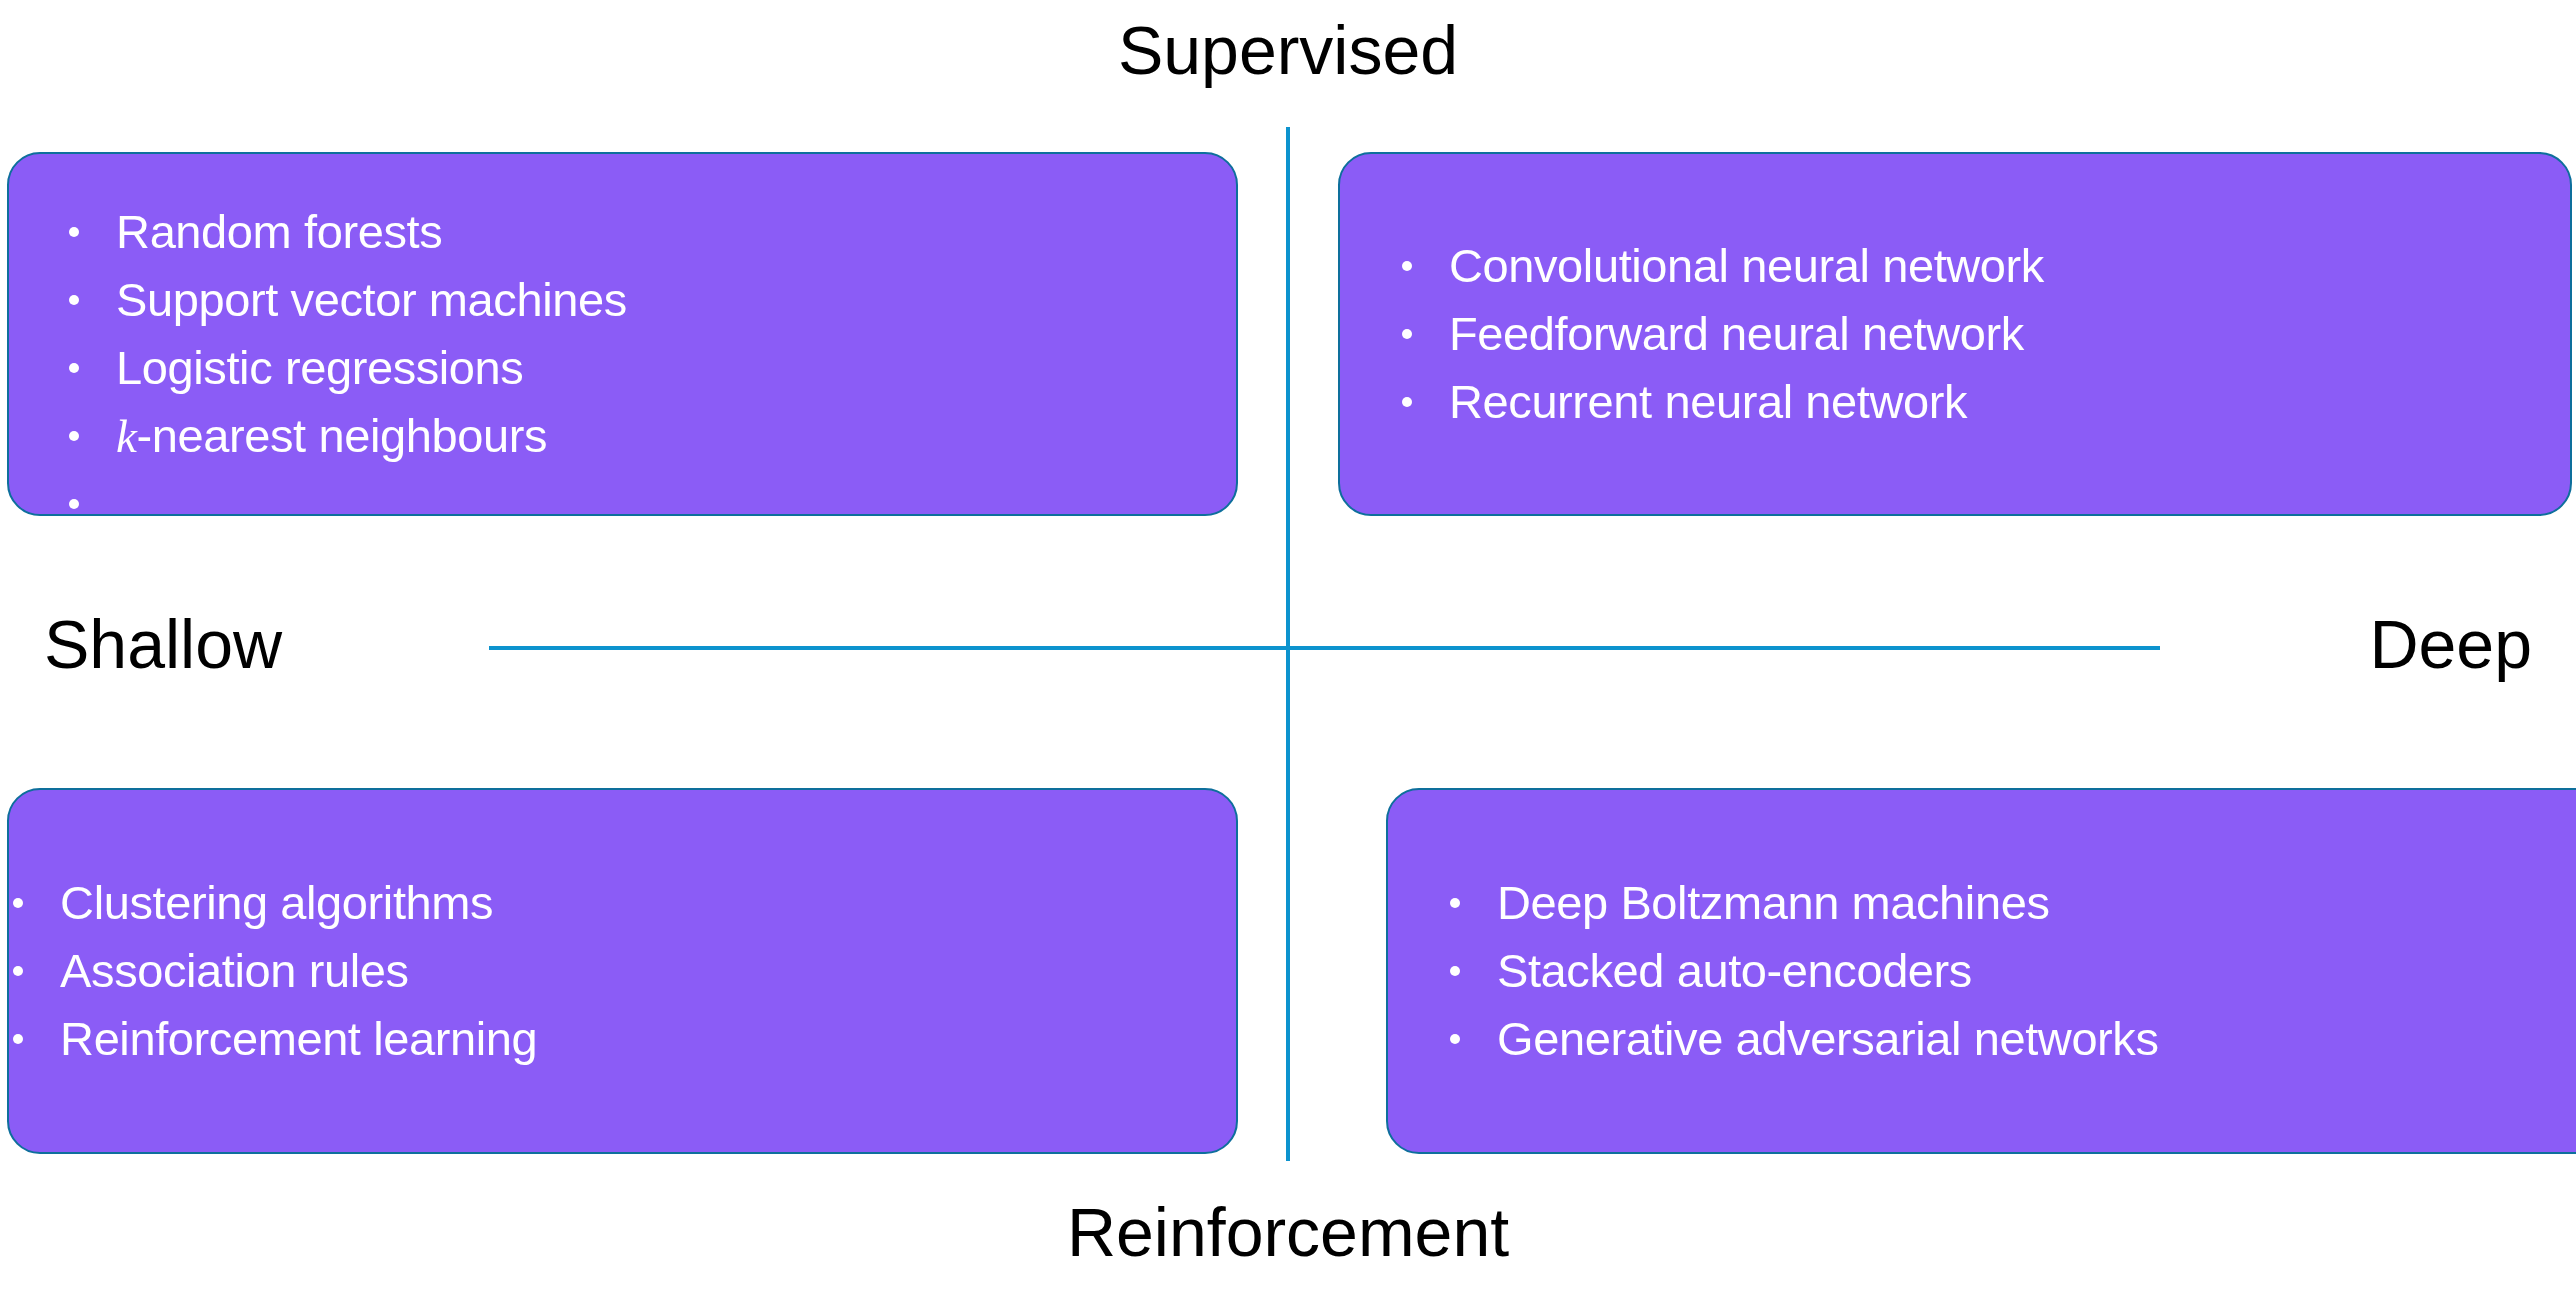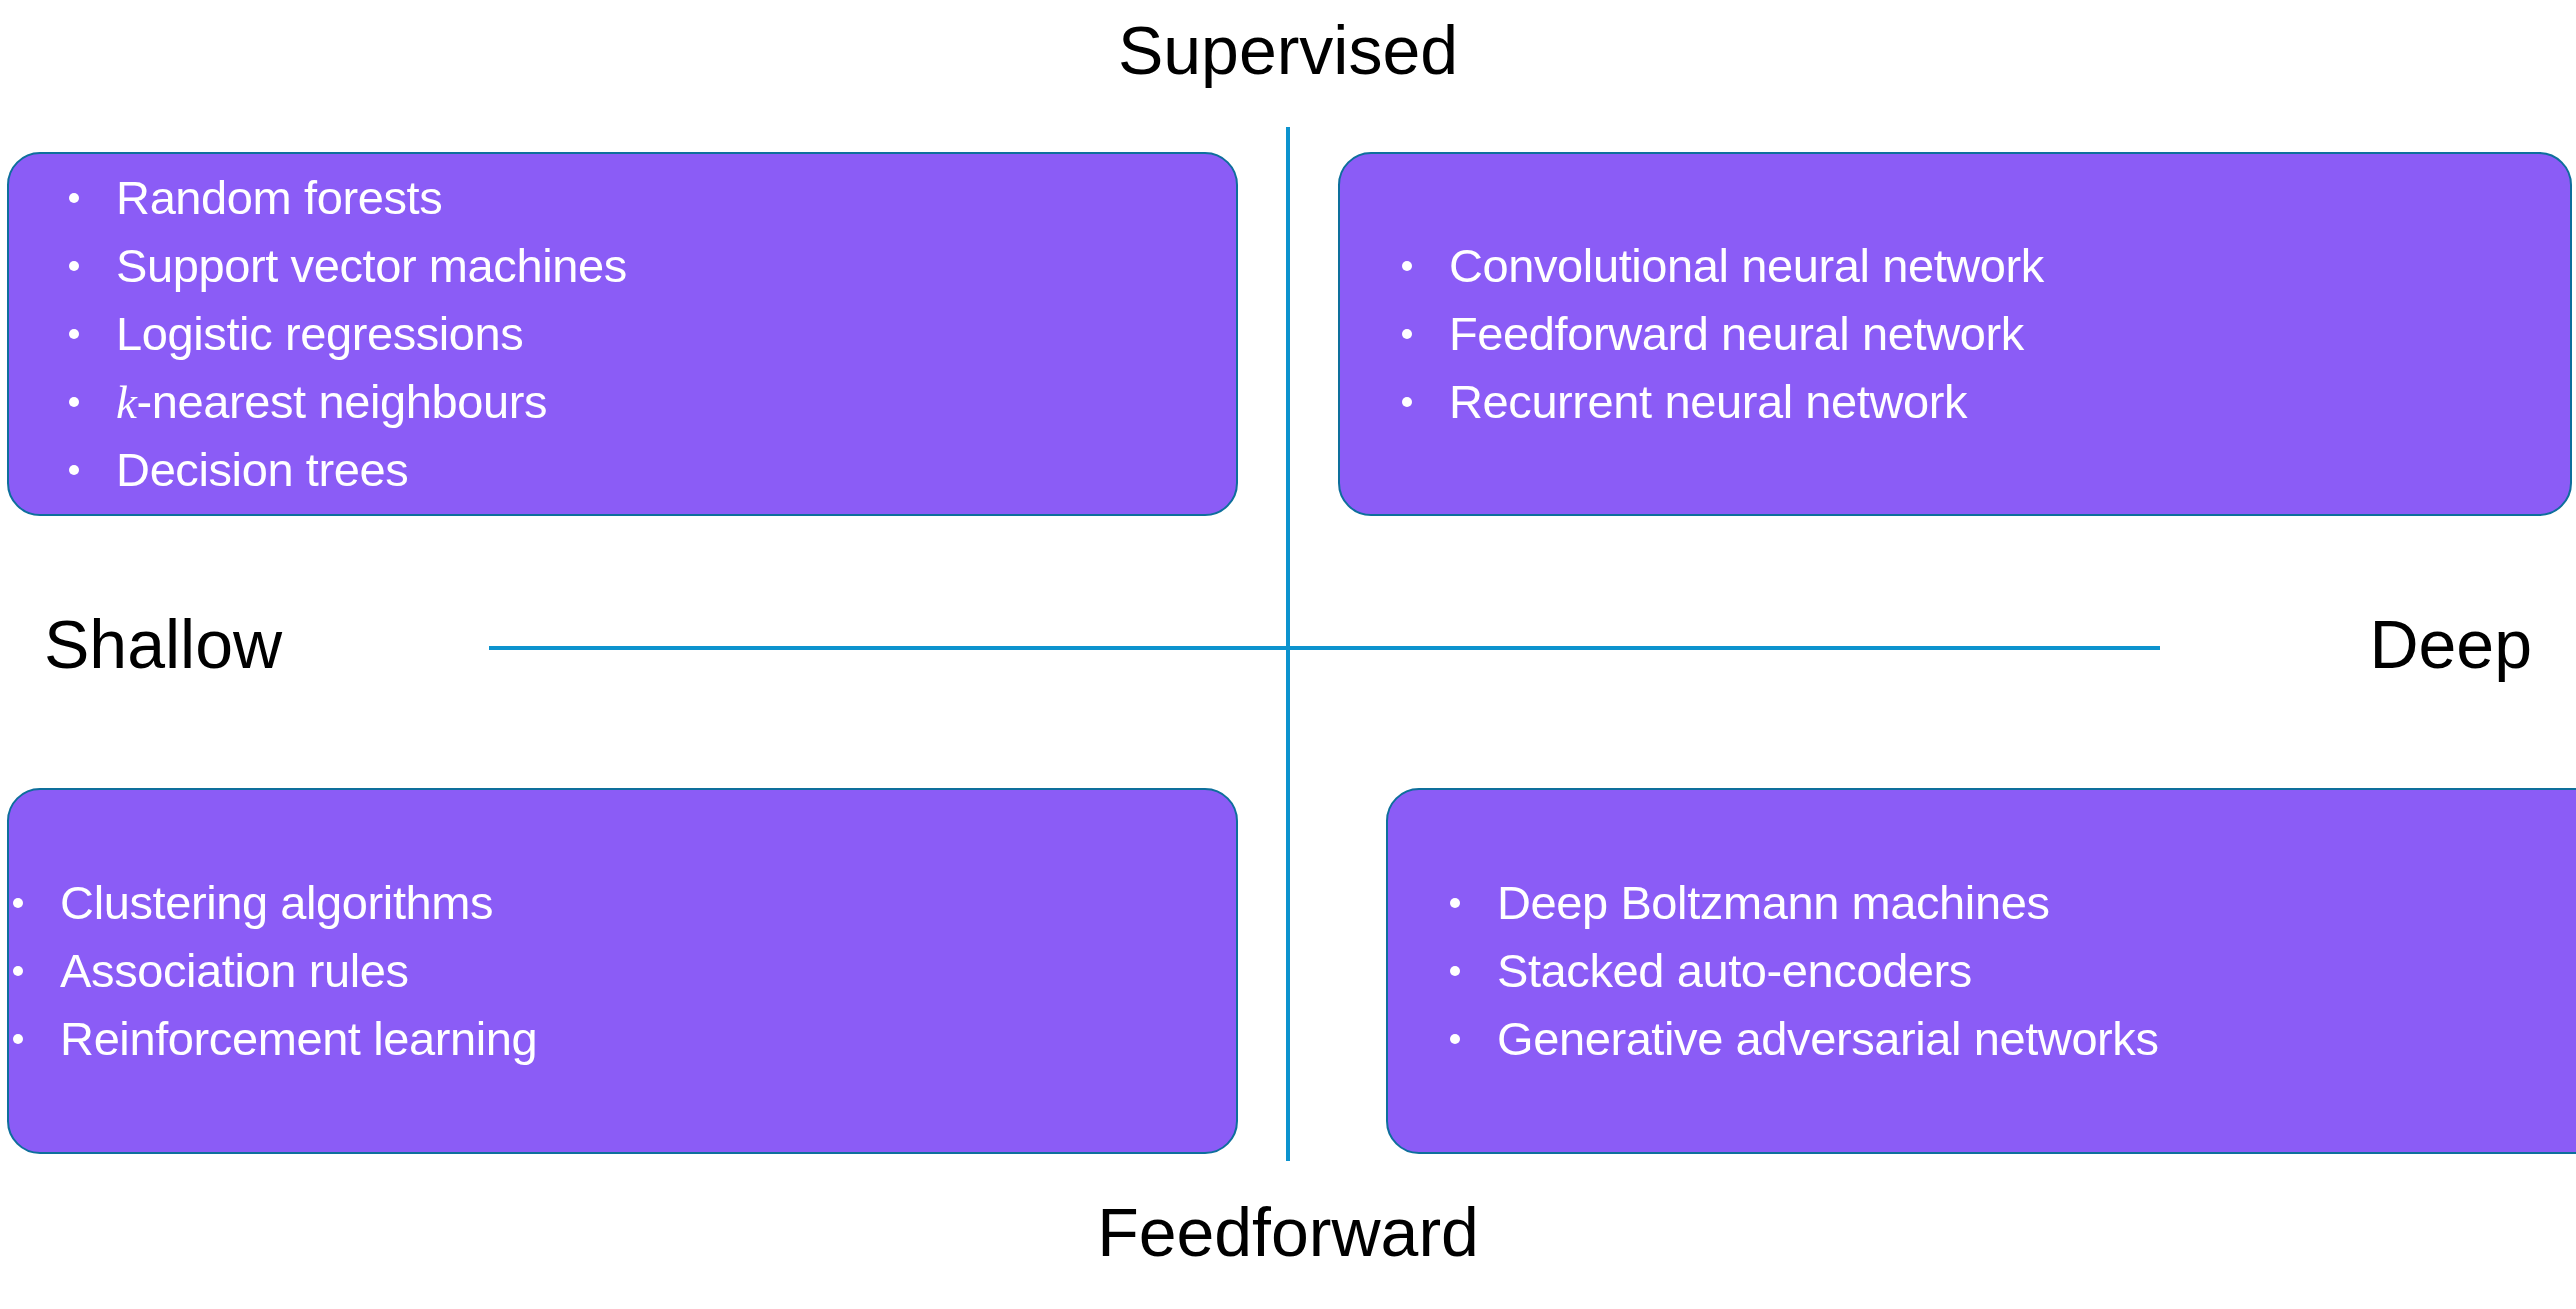--- a/index.html
+++ b/index.html
@@ -138,21 +138,21 @@
 </style>
 </head>
 <body>
 
 <div id="canvas">
 
   <div class="axis-line" id="v-axis"></div>
   <div class="axis-line" id="h-axis"></div>
 
   <div class="axis-label" id="label-supervised">Supervised</div>
-  <div class="axis-label" id="label-unsupervised">Feedforward</div>
+  <div class="axis-label" id="label-unsupervised">Reinforcement</div>
   <div class="axis-label" id="label-shallow">Shallow</div>
   <div class="axis-label" id="label-deep">Deep</div>
 
   <div class="qbox" id="box-shallow-supervised">
     <ul class="bullet-list">
       <li class="bullet-item">
         <span class="bullet-dot"></span>
         <span>Random forests</span>
       </li>
       <li class="bullet-item">
@@ -162,21 +162,20 @@
       <li class="bullet-item">
         <span class="bullet-dot"></span>
         <span>Logistic regressions</span>
       </li>
       <li class="bullet-item">
         <span class="bullet-dot"></span>
         <span class="italic-k">k</span><span>-nearest neighbours</span>
       </li>
       <li class="bullet-item">
         <span class="bullet-dot"></span>
-        <span>Decision trees</span>
       </li>
     </ul>
   </div>
 
   <div class="qbox" id="box-deep-supervised">
     <ul class="bullet-list">
       <li class="bullet-item">
         <span class="bullet-dot"></span>
         <span>Convolutional neural network</span>
       </li>

